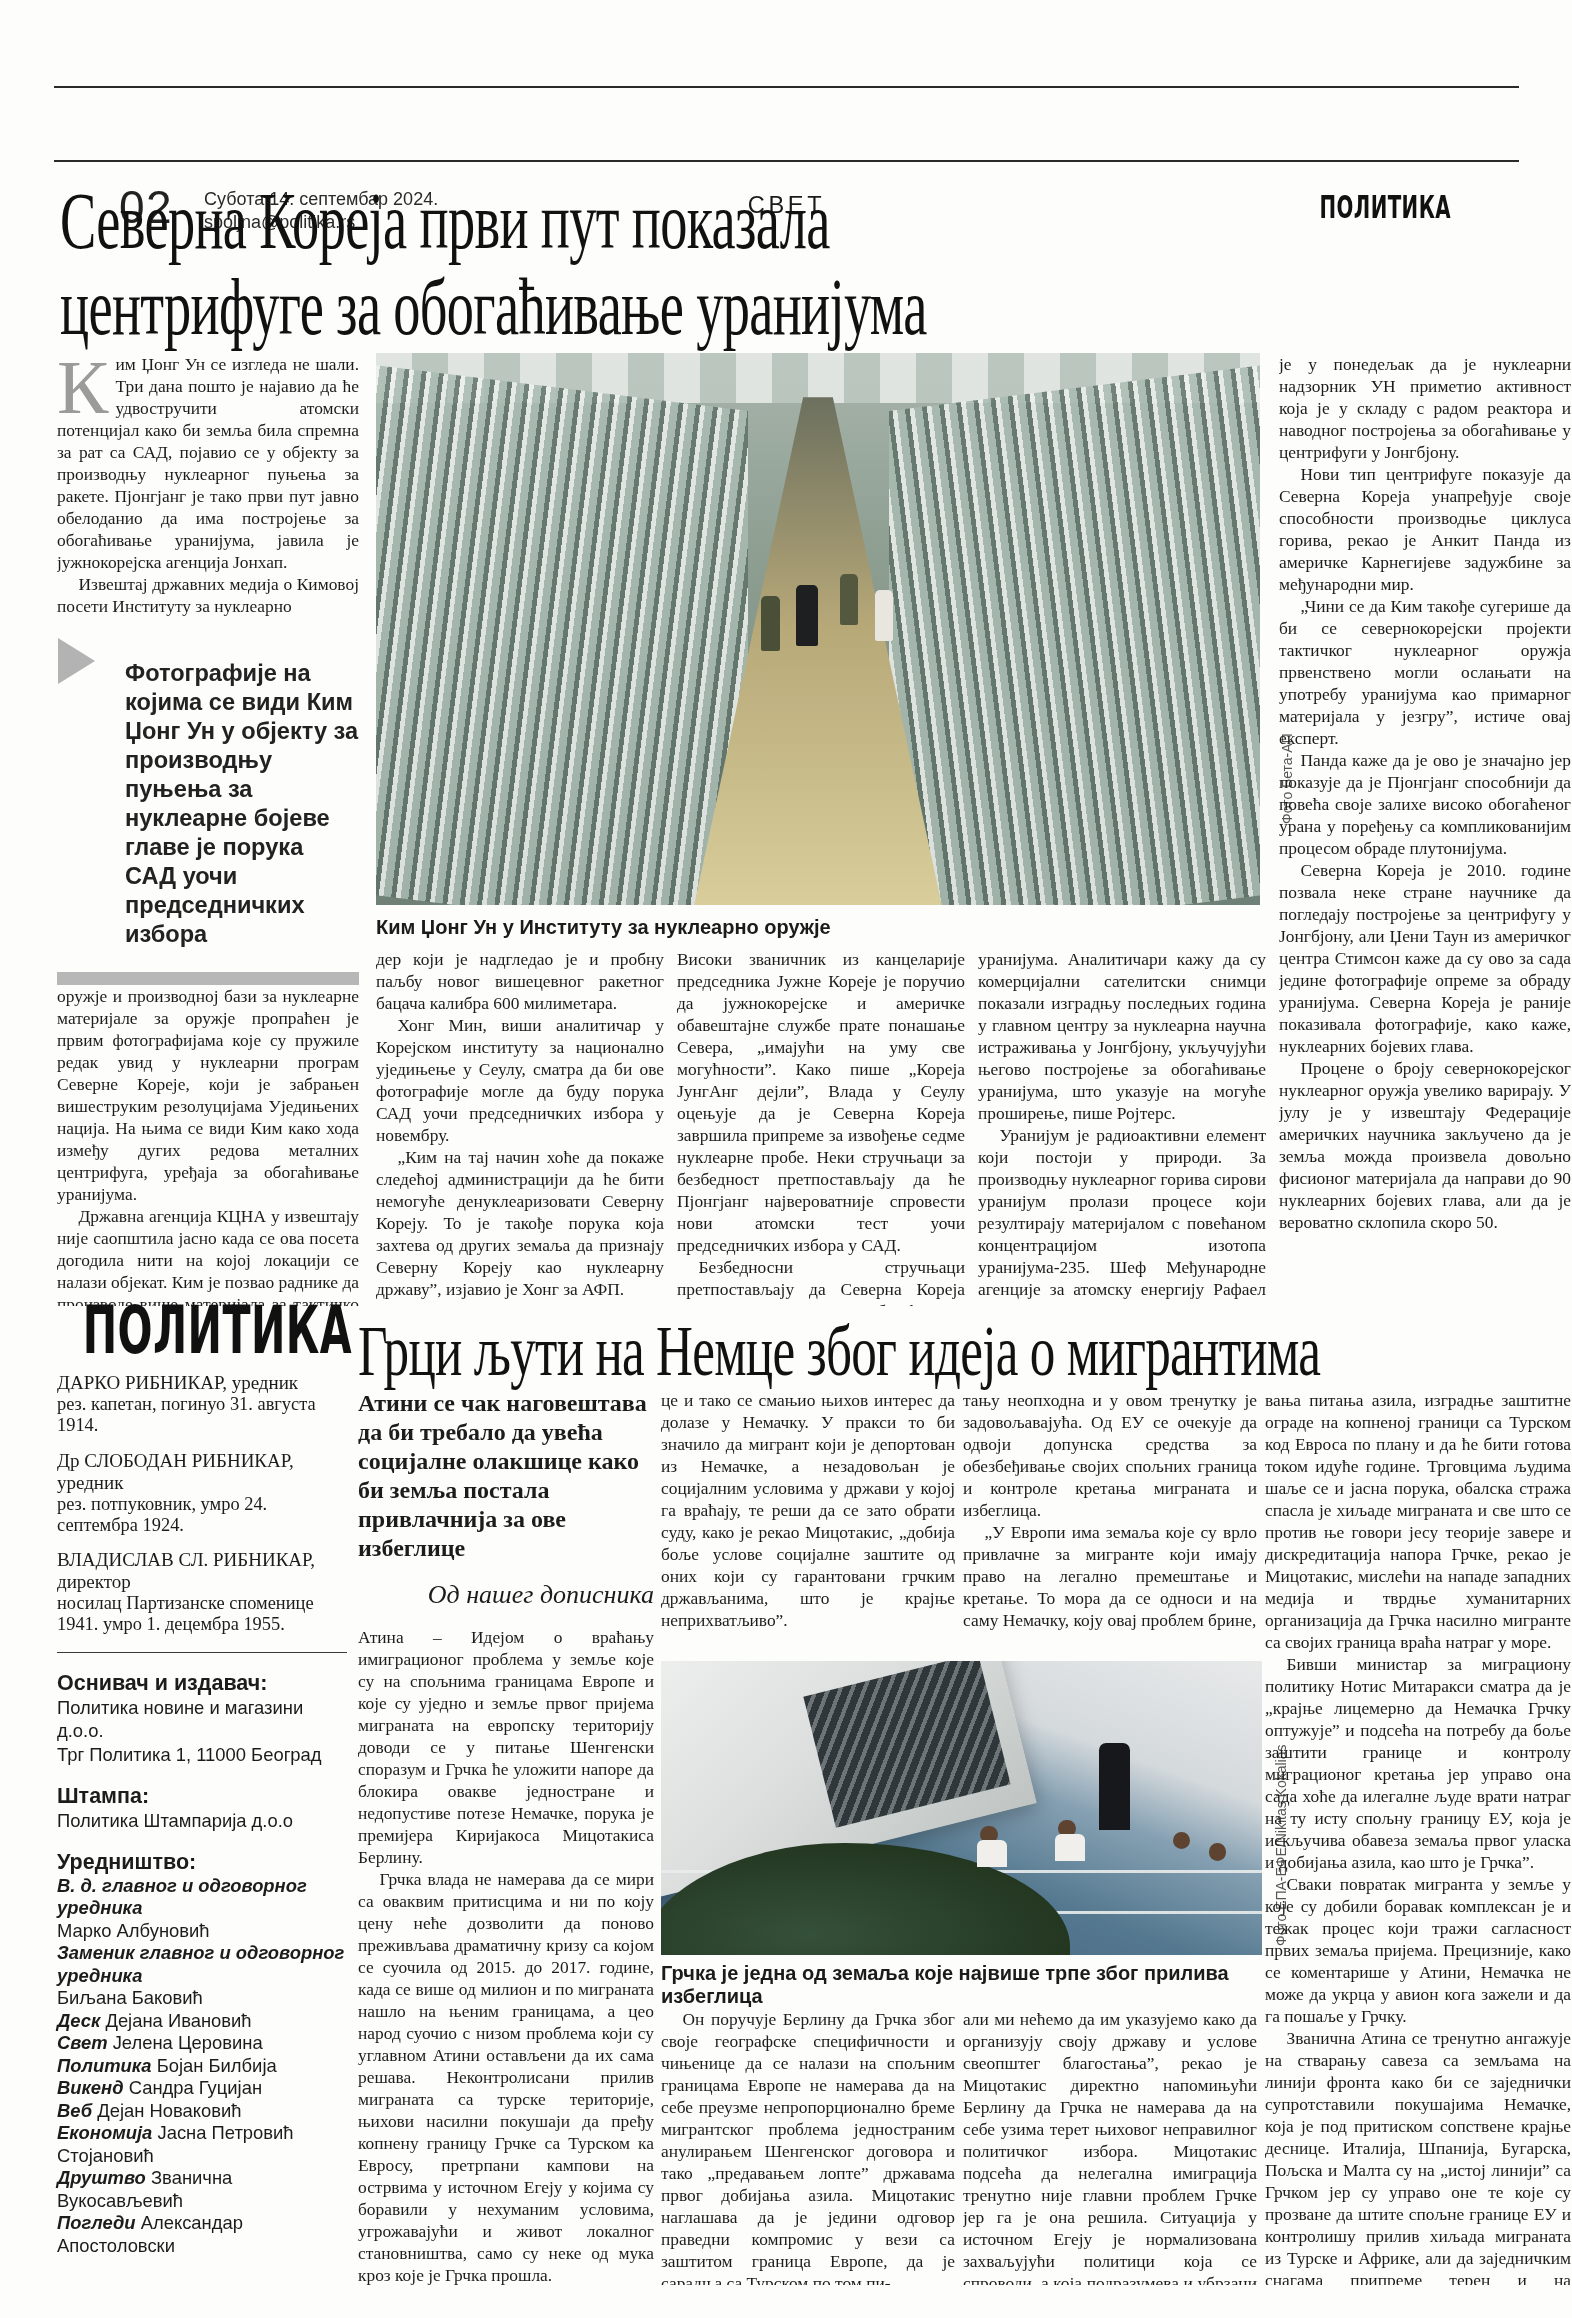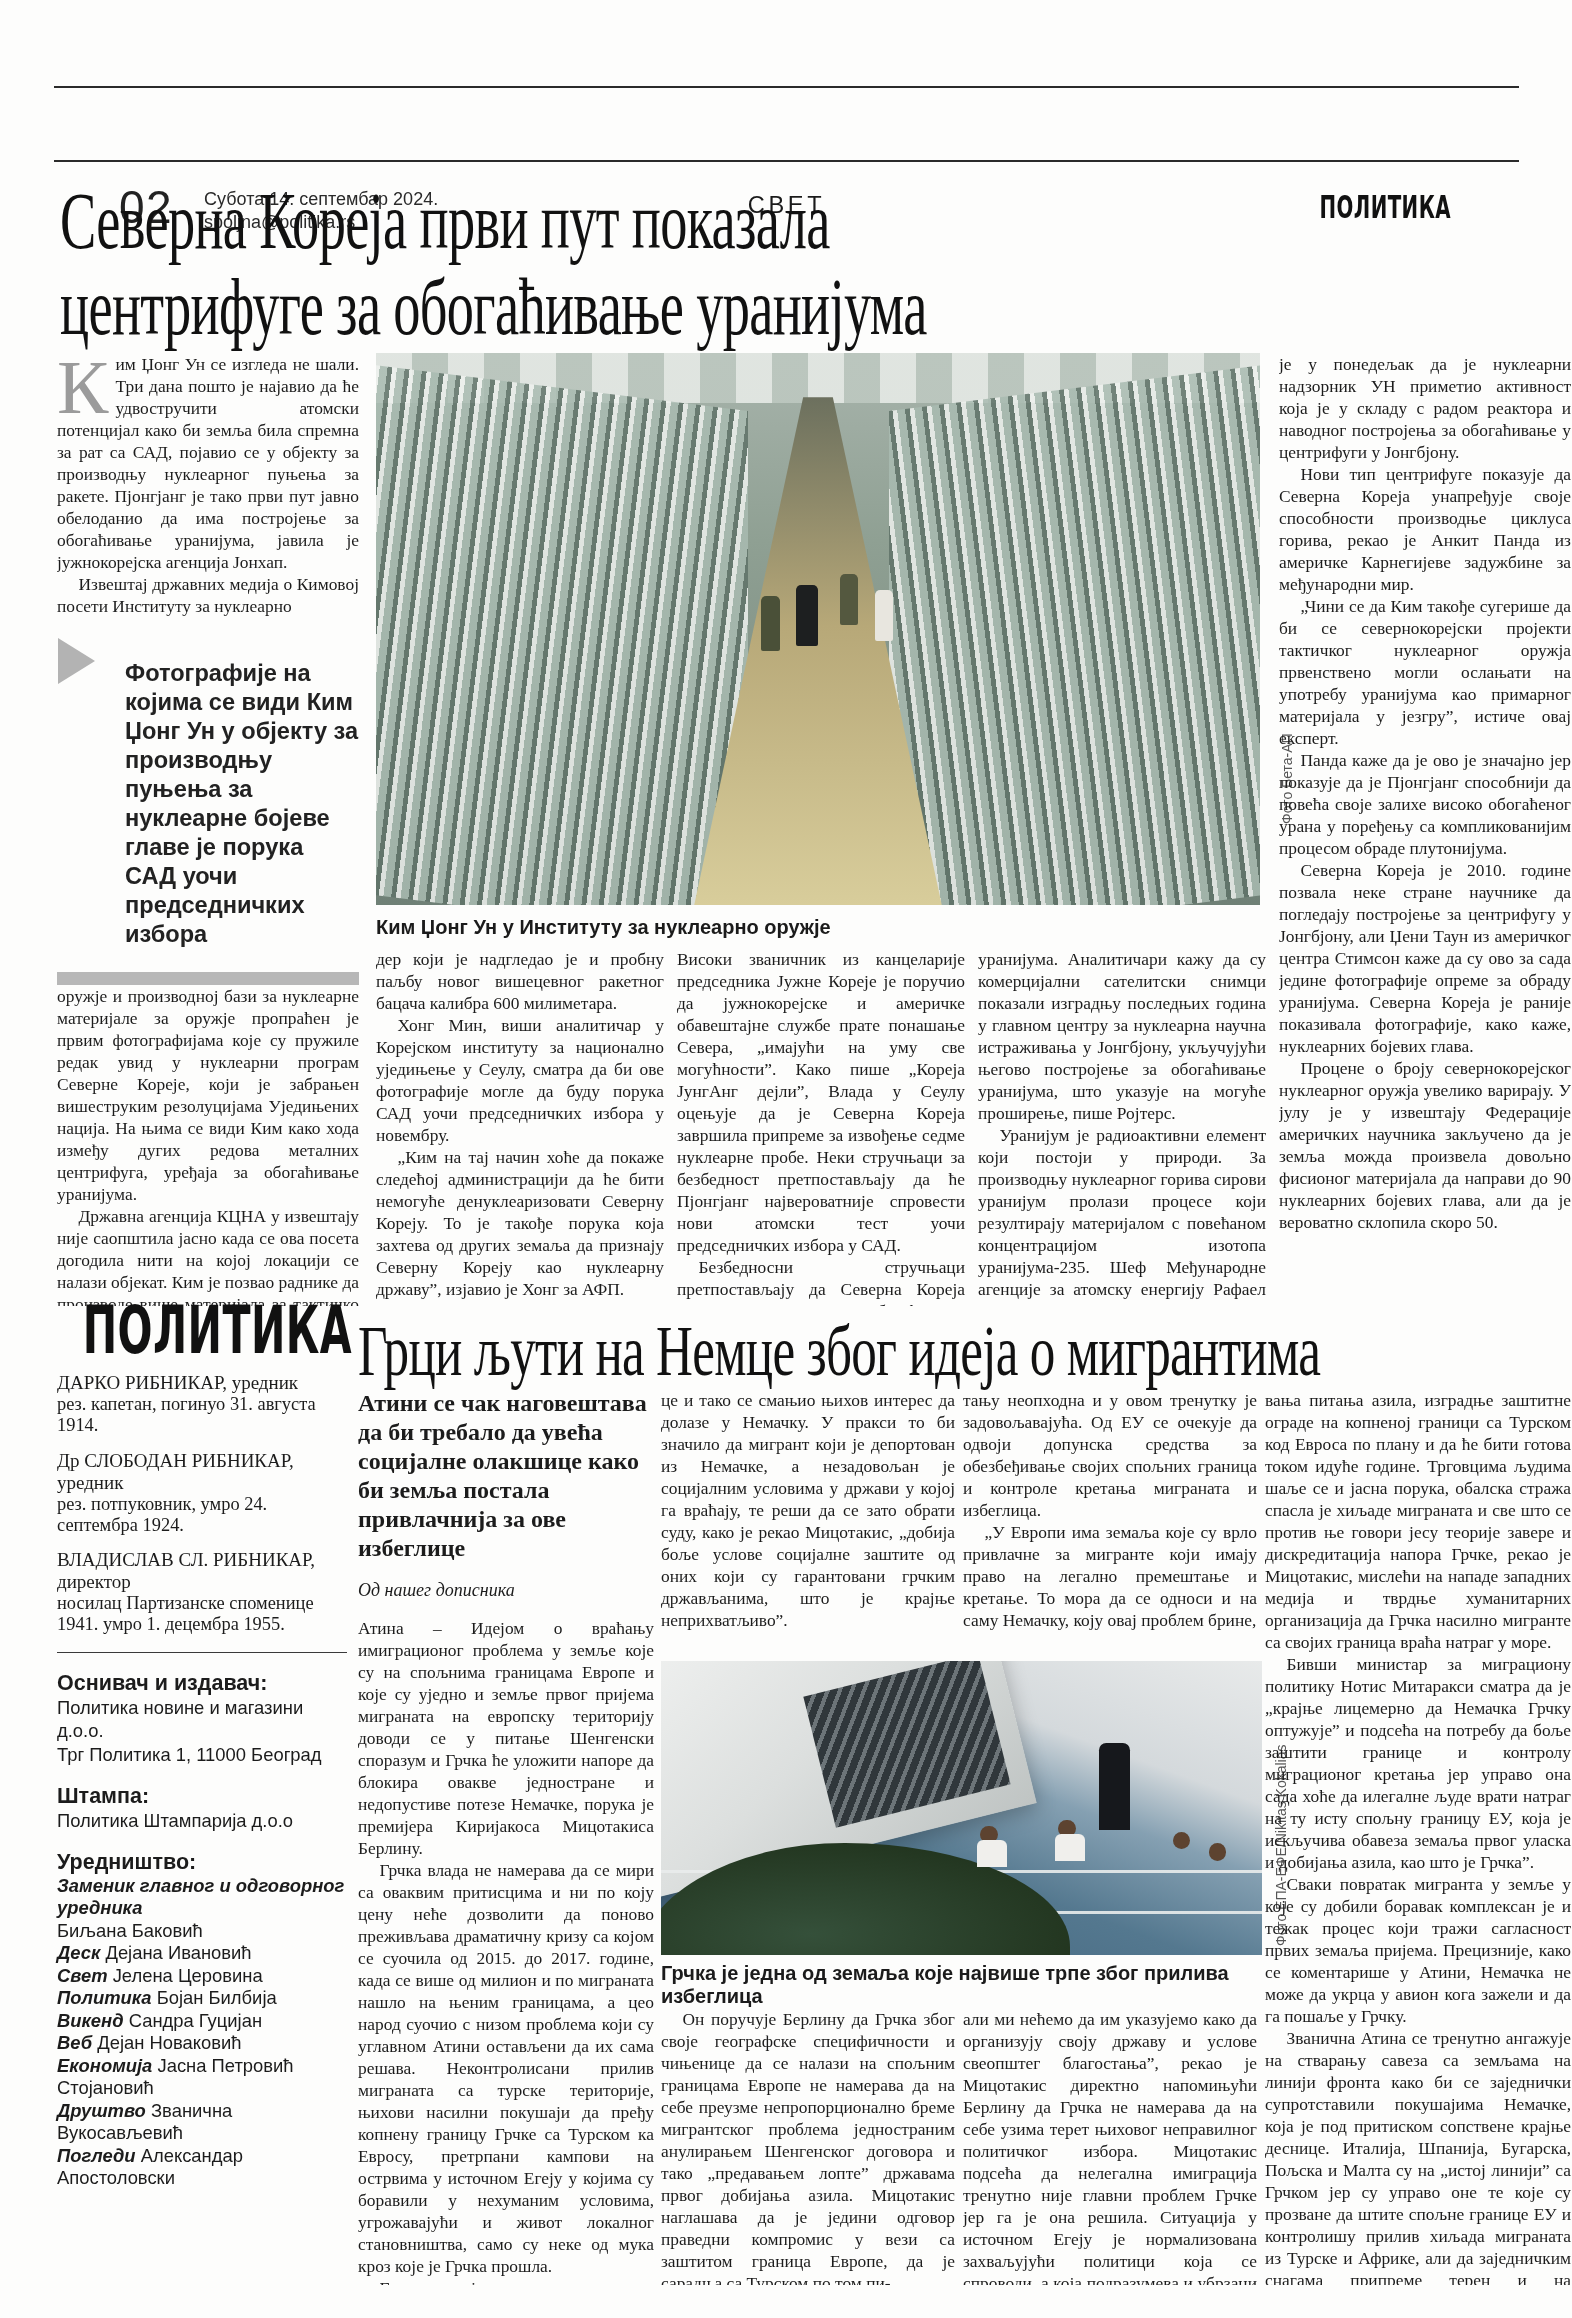--- a/index.html
+++ b/index.html
@@ -22,21 +22,21 @@
   .col{position:absolute;overflow:hidden;}
   .dropcap{float:left;font-size:77px;line-height:62px;padding:3.1px 7.2px 0 0;color:#9b9b9b;font-family:"Liberation Serif",serif;}
   .pullquote{display:flex;margin-top:18.4px;}
   .tri{width:0;height:0;border-left:37px solid #b3b3b3;border-top:23px solid transparent;border-bottom:23px solid transparent;flex:none;margin:3.1px 30px 0 1px;}
   .pqtext{font-family:"Liberation Sans",sans-serif;font-weight:700;font-size:23.6px;line-height:29px;color:#222;text-align:left;margin-top:24px;}
   .graybar{height:13.3px;background:#b7b7b7;margin-top:22.5px;}
   .cont{margin-top:30px;}
   .caption{font-family:"Liberation Sans",sans-serif;font-weight:700;font-size:20px;color:#1b1b1b;}
   .vcred{position:absolute;font-family:"Liberation Sans",sans-serif;font-size:14px;color:#555;transform:rotate(-90deg);transform-origin:0 0;white-space:nowrap;}
   .lead2{font-weight:700;font-size:24px;line-height:29px;text-align:left;}
-  .dateline{font-style:italic;font-size:18px;margin-top:17.4px;}
+  .dateline{font-style:italic;font-size:26px;margin-top:17.4px;text-align:right;}
   .a2body{margin-top:15.4px;}
   
   .photo{position:absolute;overflow:hidden;background:#8b988f;}
   .photo1-base{position:absolute;inset:0;background:linear-gradient(180deg,#a8b4ac 0%,#8fa093 34%,#6f8076 100%);}
   .bank{position:absolute;top:6%;height:96%;opacity:.85;}
   .bank.left{left:-4%;width:46%;background:repeating-linear-gradient(97deg,#eef1ee 0 4.6px,#a9bbb1 4.6px 12.3px,#5f7268 12.3px 17px);transform:skewY(7deg);}
   .bank.right{right:-4%;width:46%;background:repeating-linear-gradient(83deg,#eef1ee 0 4.6px,#a9bbb1 4.6px 12.3px,#5f7268 12.3px 17px);transform:skewY(-7deg);}
   .pipes{position:absolute;left:0;top:0;width:100%;height:9%;background:repeating-linear-gradient(90deg,#e6eae6 0 36px,#bdc8c0 36px 72px);opacity:.9;}
   .walkway{position:absolute;left:36%;top:8%;width:28%;height:92%;background:linear-gradient(180deg,#6c705e 0%,#b7a878 45%,#d8cd9b 100%);clip-path:polygon(44% 0,56% 0,100% 100%,0 100%);}
   .fig{position:absolute;border-radius:5.1px 5.1px 2px 2px;}
@@ -146,20 +146,21 @@
     <div class="founder"><span class="fname">Др СЛОБОДАН РИБНИКАР, уредник</span><span class="fdetail">рез. потпуковник, умро 24. септембра 1924.</span></div>
     <div class="founder"><span class="fname">ВЛАДИСЛАВ СЛ. РИБНИКАР, директор</span><span class="fdetail">носилац Партизанске споменице 1941. умро 1. децембра 1955.</span></div>
     <hr class="mh-rule">
     <div class="mh-sans">
       <div class="mh-label">Оснивач и издавач:</div>
       <div class="mh-line">Политика новине и магазини д.о.о.</div>
       <div class="mh-line">Трг Политика 1, 11000 Београд</div>
       <div class="mh-label">Штампа:</div>
       <div class="mh-line">Политика Штампарија д.о.о</div>
       <div class="mh-label">Уредништво:</div>
+      <div class="ed-item stack"><span class="role">В. д. главног и одговорног уредника</span><span>Марко Албуновић</span></div>
       <div class="ed-item stack"><span class="role">Заменик главног и одговорног уредника</span><span>Биљана Баковић</span></div>
       <div class="ed-item"><span class="role">Деск</span> <span>Дејана Ивановић</span></div>
       <div class="ed-item"><span class="role">Свет</span> <span>Јелена Церовина</span></div>
       <div class="ed-item"><span class="role">Политика</span> <span>Бојан Билбија</span></div>
       <div class="ed-item"><span class="role">Викенд</span> <span>Сандра Гуцијан</span></div>
       <div class="ed-item"><span class="role">Веб</span> <span>Дејан Новаковић</span></div>
       <div class="ed-item"><span class="role">Економија</span> <span>Јасна Петровић Стојановић</span></div>
       <div class="ed-item"><span class="role">Друштво</span> <span>Званична Вукосављевић</span></div>
       <div class="ed-item"><span class="role">Погледи</span> <span>Александар Апостоловски</span></div>
 

